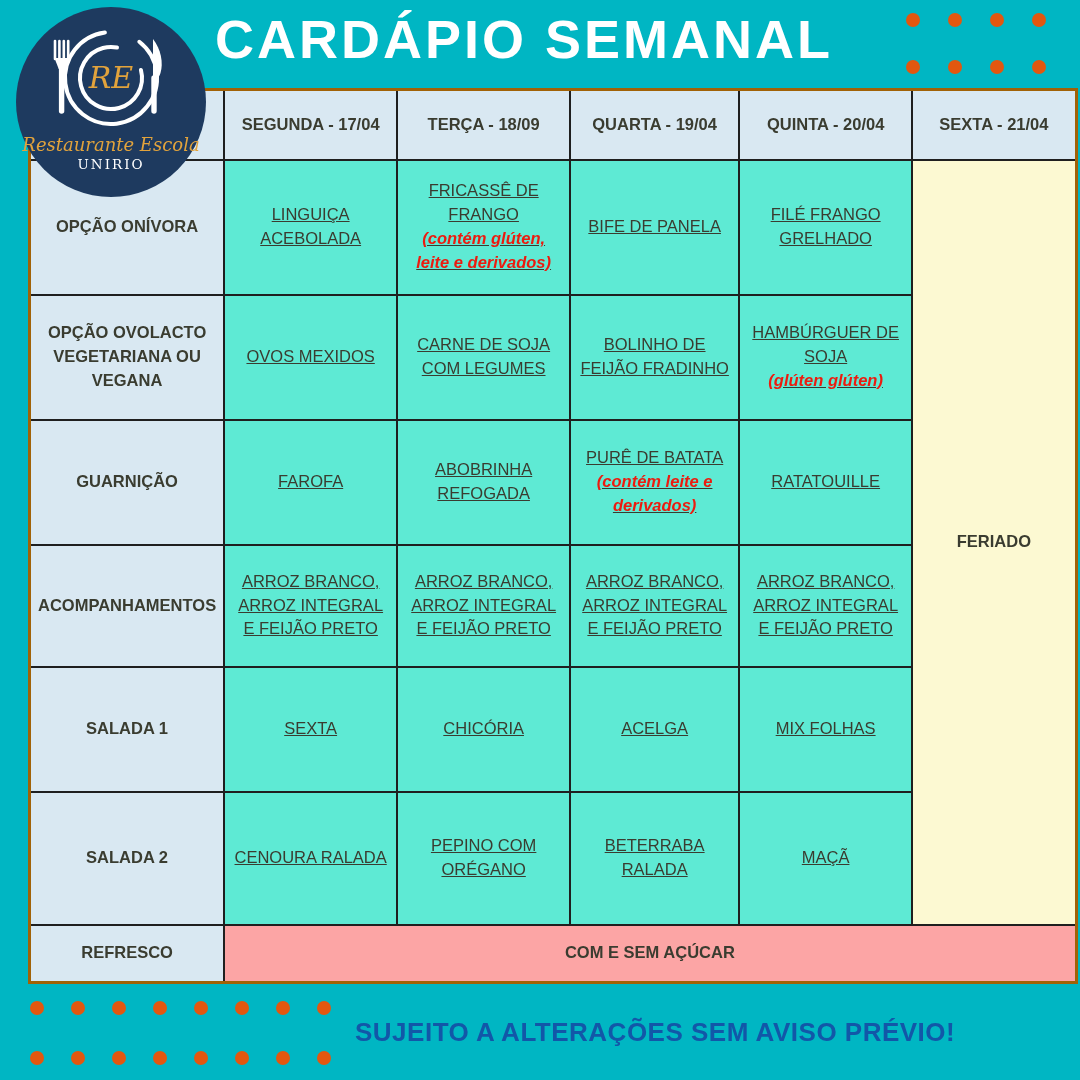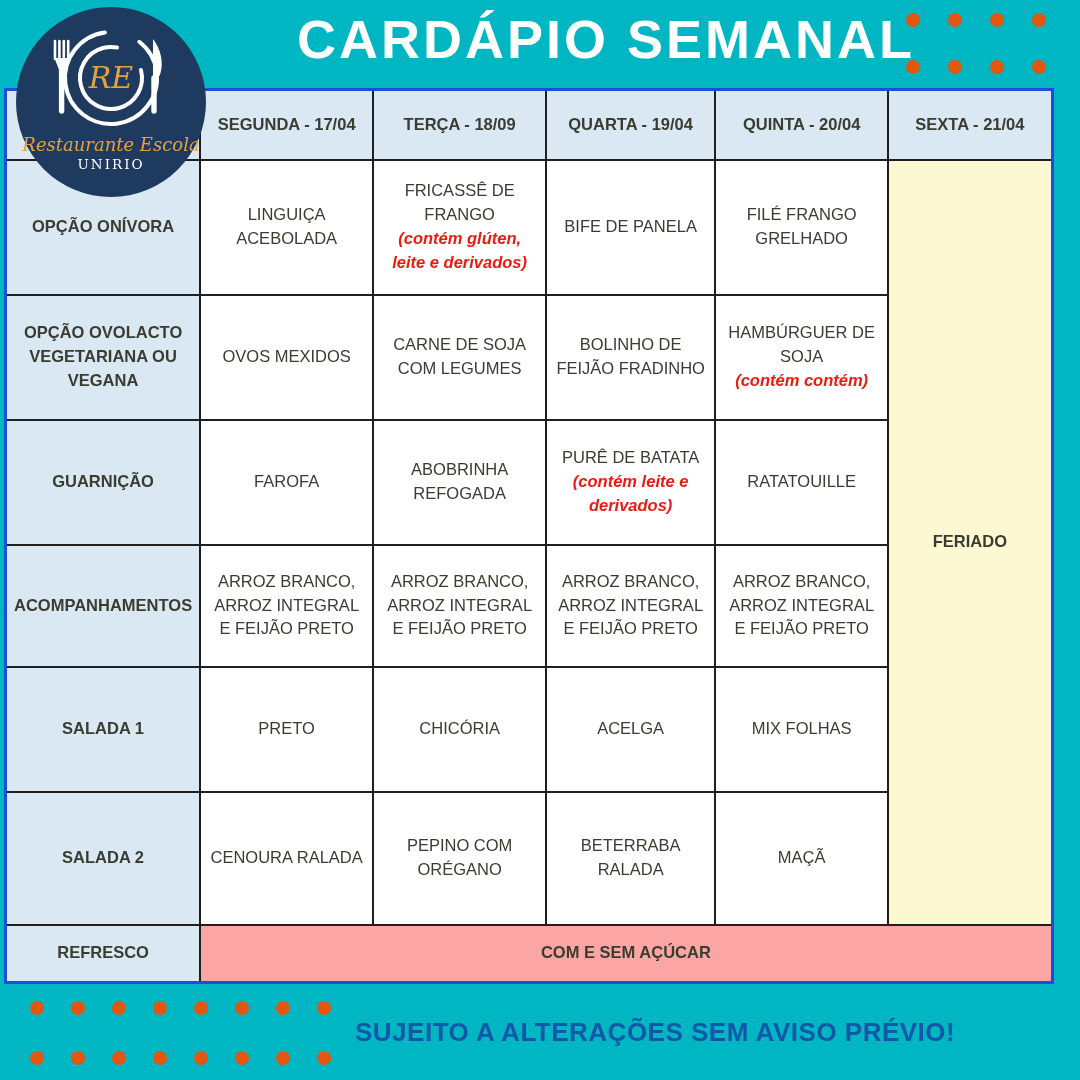--- a/index.html
+++ b/index.html
@@ -7,21 +7,21 @@
     position:relative;
     width:1080px;height:1080px;
     background:#00B6C3;
     overflow:hidden;
     font-family:"Liberation Sans",sans-serif;
   }
 
   
   .title{
     position:absolute;left:215px;top:8px;width:700px;
-    text-align:right;
+    text-align:left;
     font-size:54px;line-height:62px;font-weight:bold;
     letter-spacing:3px;color:#ffffff;
   }
 
   
   .dot-grid{position:absolute;display:grid;}
   .dot-grid.top-right{
     left:906px;top:13px;
     grid-template-columns:repeat(4,14px);
     column-gap:28px;row-gap:33px;
@@ -31,42 +31,42 @@
     grid-template-columns:repeat(8,14px);
     column-gap:27px;row-gap:36px;
   }
   .dot{width:14px;height:14px;border-radius:50%;background:#E2570F;}
 
   
   .logo{position:absolute;left:15px;top:7px;width:192px;height:192px;z-index:5;}
 
   
   table.menu{
-    position:absolute;left:4px;top:88px;z-index:2;
+    position:absolute;left:28px;top:88px;z-index:2;
     border-collapse:collapse;table-layout:fixed;
-    border:3px solid #1d4ed8;
+    border:3px solid #a16207;
     background:#FCF9D2;
   }
   table.menu td{
     border:2px solid #1f1f1f;
     text-align:center;vertical-align:middle;
     padding:2px 7px;
     color:#3A3C30;
     font-size:16.5px;line-height:1.45;
   }
   td.day{
     background:#D9E8F2;color:#262626;
     font-weight:bold;font-size:15.5px;white-space:nowrap;
   }
   td.rowlabel{
     background:#D9E8F2;color:#262626;
     font-weight:bold;font-size:16px;line-height:1.4;
   }
   td.corner{background:#D9E8F2;}
-  td.dish{background:#ffffff;}
+  td.dish{background:#5eead4;text-decoration:underline;}
   .note{display:block;color:#EC1B0F;font-weight:bold;font-style:italic;}
   td.feriado{background:#FCF9D2;font-weight:bold;font-size:19px;color:#1c1c1c;margin-top:28px;}
   td.refresco-value{background:#fca5a5;font-weight:bold;font-size:17px;color:#262626;}
 
   
   .footer{
     position:absolute;left:355px;top:1017px;width:700px;
     font-size:26px;font-weight:bold;color:#1257A8;letter-spacing:0.5px;
   }
 </style>
@@ -157,42 +157,42 @@
     <td class="dish"><span>BIFE DE PANELA</span><span class="note"></span></td>
     <td class="dish"><span>FILÉ FRANGO GRELHADO</span><span class="note"></span></td>
     <td class="feriado" rowspan="6">FERIADO</td>
   </tr>
 
   <tr style="height:125px">
     <td class="rowlabel">OPÇÃO OVOLACTO VEGETARIANA OU VEGANA</td>
     <td class="dish"><span>OVOS MEXIDOS</span><span class="note"></span></td>
     <td class="dish"><span>CARNE DE SOJA COM LEGUMES</span><span class="note"></span></td>
     <td class="dish"><span>BOLINHO DE FEIJÃO FRADINHO</span><span class="note"></span></td>
-    <td class="dish"><span>HAMBÚRGUER DE SOJA</span><span class="note">(contém contém)</span></td>
+    <td class="dish"><span>HAMBÚRGUER DE SOJA</span><span class="note">(glúten glúten)</span></td>
   </tr>
 
   <tr style="height:125px">
     <td class="rowlabel">GUARNIÇÃO</td>
     <td class="dish"><span>FAROFA</span><span class="note"></span></td>
     <td class="dish"><span>ABOBRINHA REFOGADA</span><span class="note"></span></td>
     <td class="dish"><span>PURÊ DE BATATA</span><span class="note">(contém leite e derivados)</span></td>
     <td class="dish"><span>RATATOUILLE</span><span class="note"></span></td>
   </tr>
 
   <tr style="height:122px">
     <td class="rowlabel">ACOMPANHAMENTOS</td>
     <td class="dish"><span>ARROZ BRANCO, ARROZ INTEGRAL E FEIJÃO PRETO</span></td>
     <td class="dish"><span>ARROZ BRANCO, ARROZ INTEGRAL E FEIJÃO PRETO</span></td>
     <td class="dish"><span>ARROZ BRANCO, ARROZ INTEGRAL E FEIJÃO PRETO</span></td>
     <td class="dish"><span>ARROZ BRANCO, ARROZ INTEGRAL E FEIJÃO PRETO</span></td>
   </tr>
 
   <tr style="height:125px">
     <td class="rowlabel">SALADA 1</td>
-    <td class="dish"><span>PRETO</span></td>
+    <td class="dish"><span>SEXTA</span></td>
     <td class="dish"><span>CHICÓRIA</span></td>
     <td class="dish"><span>ACELGA</span></td>
     <td class="dish"><span>MIX FOLHAS</span></td>
   </tr>
 
   <tr style="height:133px">
     <td class="rowlabel">SALADA 2</td>
     <td class="dish"><span>CENOURA RALADA</span></td>
     <td class="dish"><span>PEPINO COM ORÉGANO</span></td>
     <td class="dish"><span>BETERRABA RALADA</span></td>

